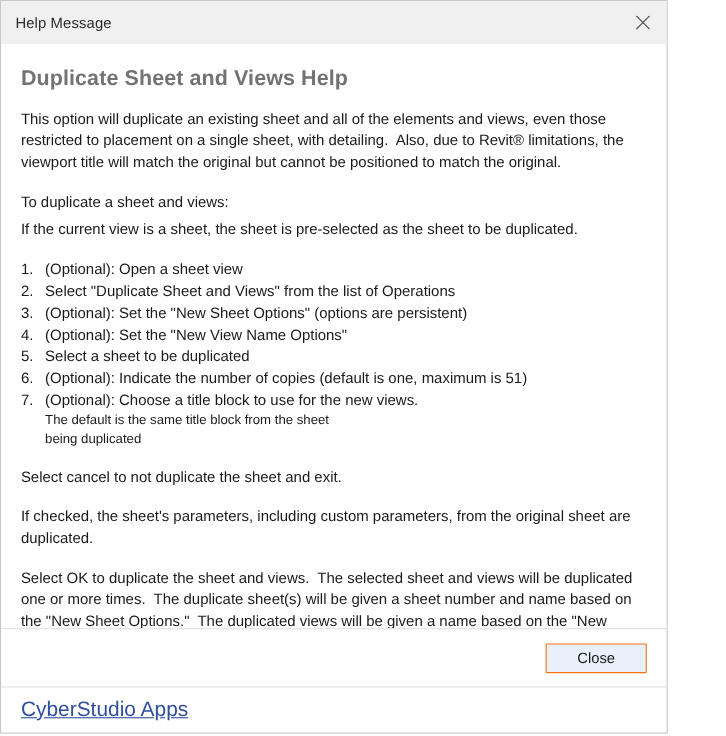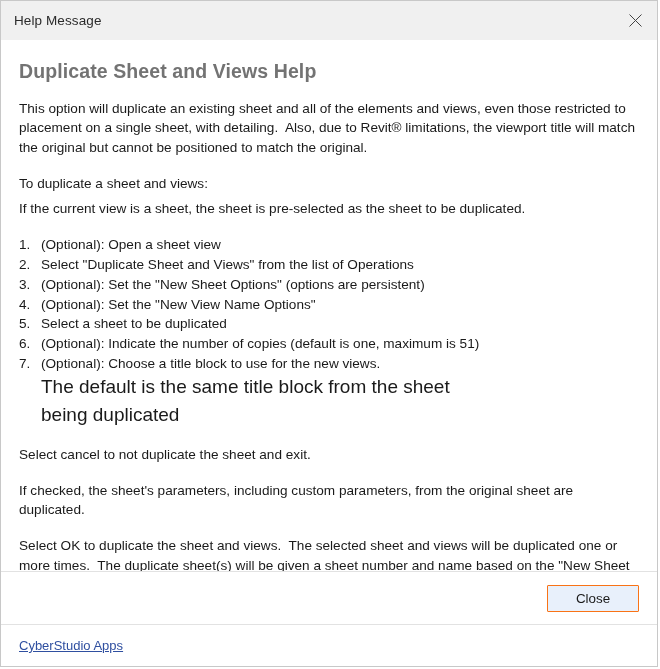--- a/index.html
+++ b/index.html
@@ -8,21 +8,21 @@
   }
   body {
     width: 660px;
     height: 669px;
     background: #ffffff;
     font-family: "Liberation Sans", sans-serif;
     -webkit-font-smoothing: antialiased;
   }
   .window {
     position: relative;
-    width: 658px;
+    width: 607px;
     height: 667px;
     border: 1px solid #c8c8c8;
     background: #ffffff;
     box-sizing: border-box;
     display: flex;
     flex-direction: column;
   }
   
   .titlebar {
     height: 38px;
@@ -82,21 +82,21 @@
   .steps li {
     display: flex;
     align-items: flex-start;
   }
   .step-num {
     width: 22px;
     flex: 0 0 22px;
   }
   .step-text { flex: 1; white-space: pre-wrap; }
   .sub-line {
-    font-size: 19px;
+    font-size: 12px;
     color: #1a1a1a;
     line-height: 1.45;
     padding-left: 22px;
   }
 
   
   .footer-sep {
     border-top: 1px solid #e2e2e2;
     margin: 0;
   }
@@ -124,21 +124,21 @@
   .link-bar {
     height: 42px;
     min-height: 42px;
     border-top: 1px solid #e2e2e2;
     display: flex;
     align-items: center;
     padding-left: 18px;
     box-sizing: border-box;
   }
   .app-link {
-    font-size: 13px;
+    font-size: 19px;
     color: #2f4fa0;
     text-decoration: underline;
     cursor: pointer;
   }
 </style>
 </head>
 <body>
 
 <div class="window">
 

